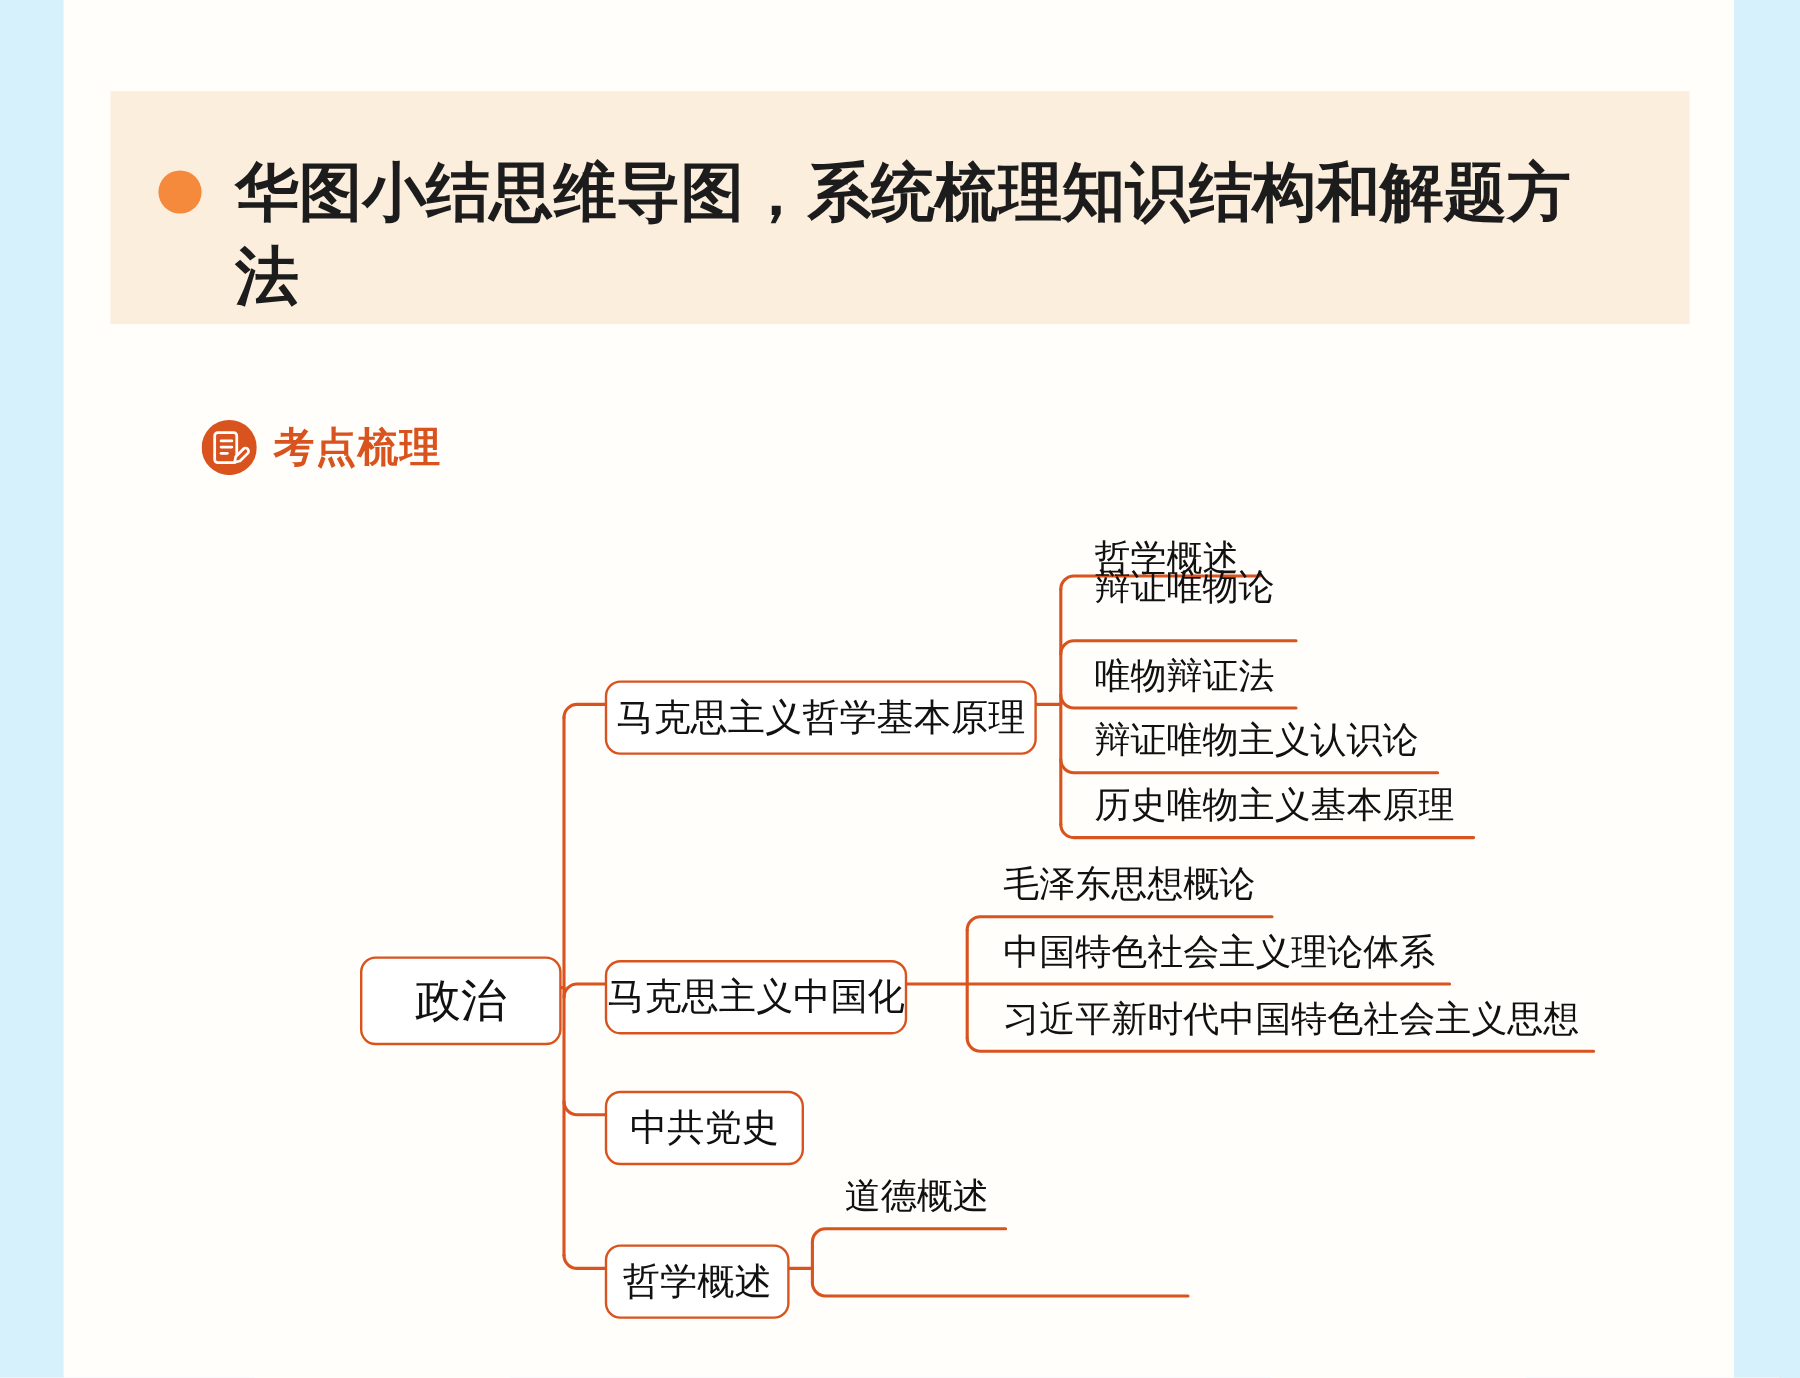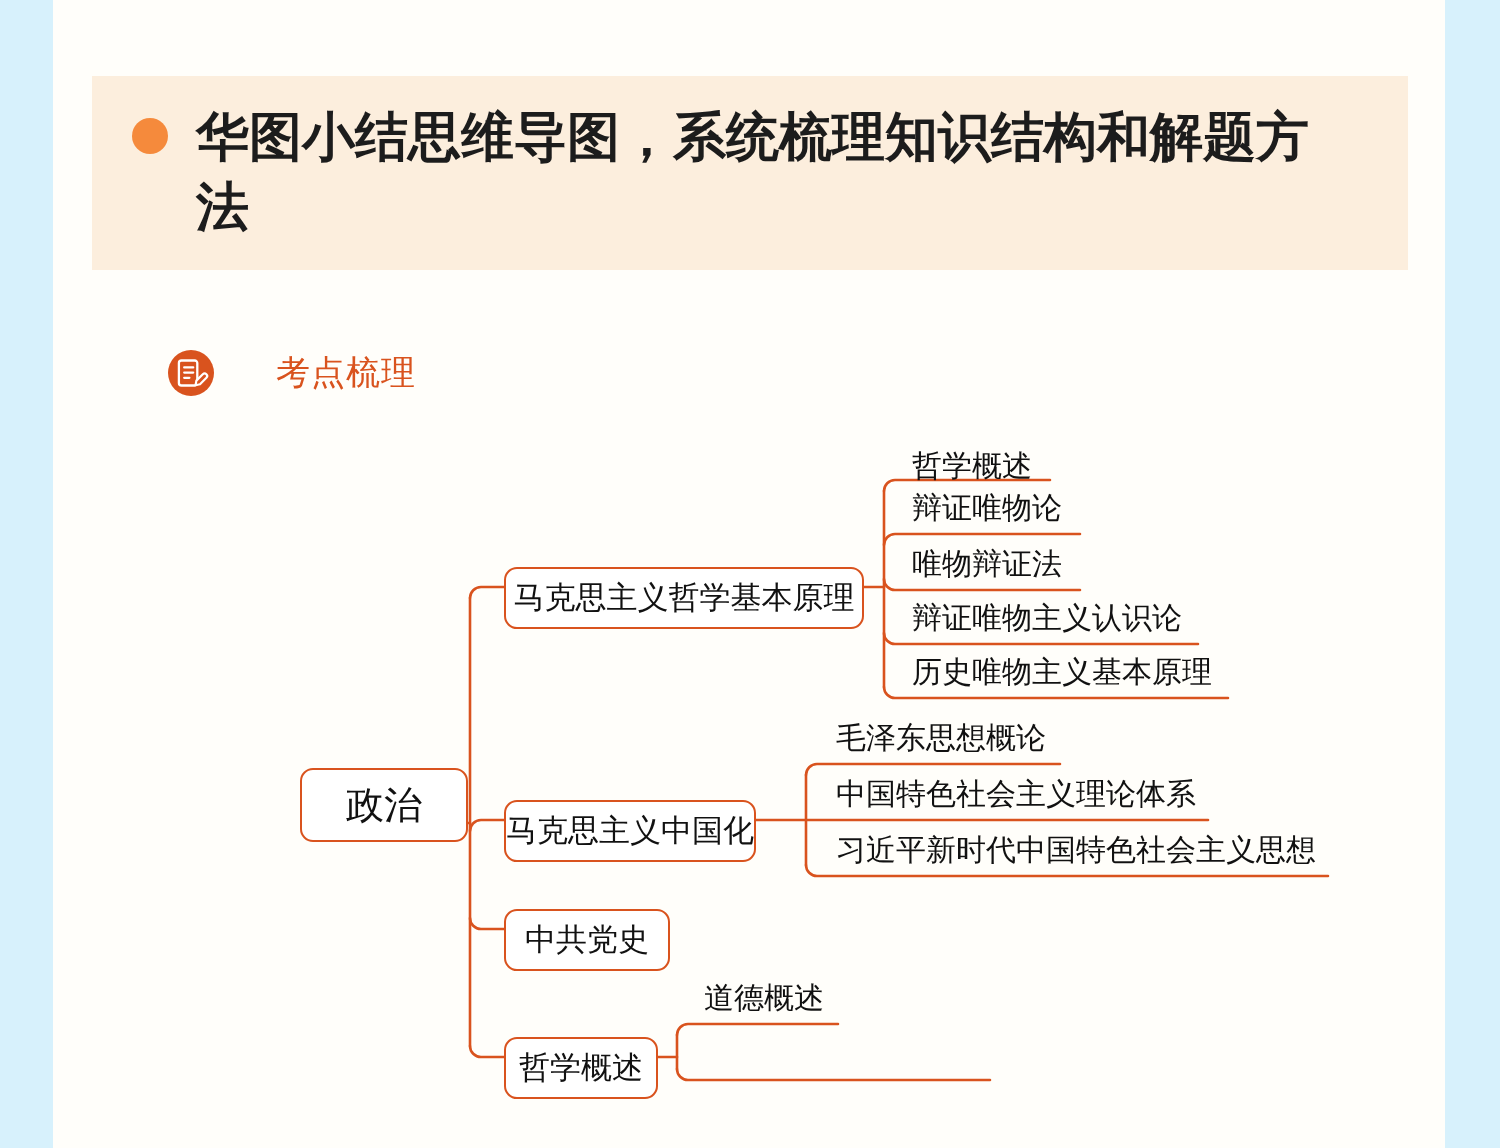--- a/index.html
+++ b/index.html
@@ -35,20 +35,21 @@
     width: 1316px;           
     height: 194px;
     background: #fceedd;
     box-sizing: border-box;
     padding: 26px 34px 0 40px;
   }
   #title-row {
     display: flex;
     align-items: flex-start;
     gap: 0;
+    margin-top: 24px;
   }
   #title-bullet {
     width: 36px;
     height: 36px;
     border-radius: 50%;
     background: #f58a3c;
     flex: 0 0 auto;
     margin-top: 16px;
     margin-right: 28px;
   }
@@ -72,26 +73,25 @@
     gap: 14px;
   }
   #section-icon {
     width: 46px;
     height: 46px;
     flex: 0 0 auto;
     display: block;
   }
   #section-title {
     font-family: "Liberation Sans", "DejaVu Sans", sans-serif;
-    font-weight: normal;
+    font-weight: bold;
     font-size: 34px;
     color: #d9531e;
     letter-spacing: 1px;
     white-space: nowrap;
-    margin-left: 48px;
   }
 
   
   #mindmap {
     position: absolute;
     left: 0;
     top: 0;
     width: 1392px;
     height: 1148px;
     pointer-events: none;
@@ -184,29 +184,29 @@
           <path d="M 753 775 A 11 11 0 0 1 764 764 L 1007 764"></path>
           <path d="M 753 820 L 1155 820"></path>
           <path d="M 753 865 A 11 11 0 0 0 764 876 L 1275 876"></path>
           <path d="M 605 1057 L 624 1057"></path>
           <path d="M 624 1035 L 624 1069"></path>
           <path d="M 624 1035 A 11 11 0 0 1 635 1024 L 785 1024"></path>
           <path d="M 624 1069 A 11 11 0 0 0 635 1080 L 937 1080"></path>
         </g>
     </svg>
 
-    <div class="mm-node root" id="node-root" style="left: 247px; top: 757px; width: 168px; height: 74px;">政治</div>
+    <div class="mm-node root" id="node-root" style="left: 247px; top: 786px; width: 168px; height: 74px;">政治</div>
 
     <div class="mm-node branch" id="node-b0" style="left: 451px; top: 556px; width: 360px; height: 62px;">马克思主义哲学基本原理</div>
     <div class="mm-node branch" id="node-b1" style="left: 451px; top: 789px; width: 252px; height: 62px;">马克思主义中国化</div>
     <div class="mm-node branch" id="node-b2" style="left: 451px; top: 898px; width: 166px; height: 62px;">中共党史</div>
     <div class="mm-node branch" id="node-b3" style="left: 451px; top: 1026px; width: 154px; height: 62px;">哲学概述</div>
 
     <div class="mm-leaf" id="leaf-0-0" style="left: 859px; top: 439px; margin-top: 12px;">哲学概述</div>
-    <div class="mm-leaf" id="leaf-0-1" style="left: 859px; top: 493px;">辩证唯物论</div>
+    <div class="mm-leaf" id="leaf-0-1" style="left: 859px; top: 475px;">辩证唯物论</div>
     <div class="mm-leaf" id="leaf-0-2" style="left: 859px; top: 549px;">唯物辩证法</div>
     <div class="mm-leaf" id="leaf-0-4" style="left: 859px; top: 657px;">历史唯物主义基本原理</div>
     <div class="mm-leaf" id="leaf-0-3" style="left: 859px; top: 603px;">辩证唯物主义认识论</div>
 
     <div class="mm-leaf" id="leaf-1-0" style="left: 783px; top: 723px; text-align: center;">毛泽东思想概论</div>
     <div class="mm-leaf" id="leaf-1-2" style="left: 783px; top: 835px;">习近平新时代中国特色社会主义思想</div>
     <div class="mm-leaf" id="leaf-1-1" style="left: 783px; top: 779px;">中国特色社会主义理论体系</div>
 
     <div class="mm-leaf" id="leaf-3-0" style="left: 651px; top: 983px;">道德概述</div>
   </div>

